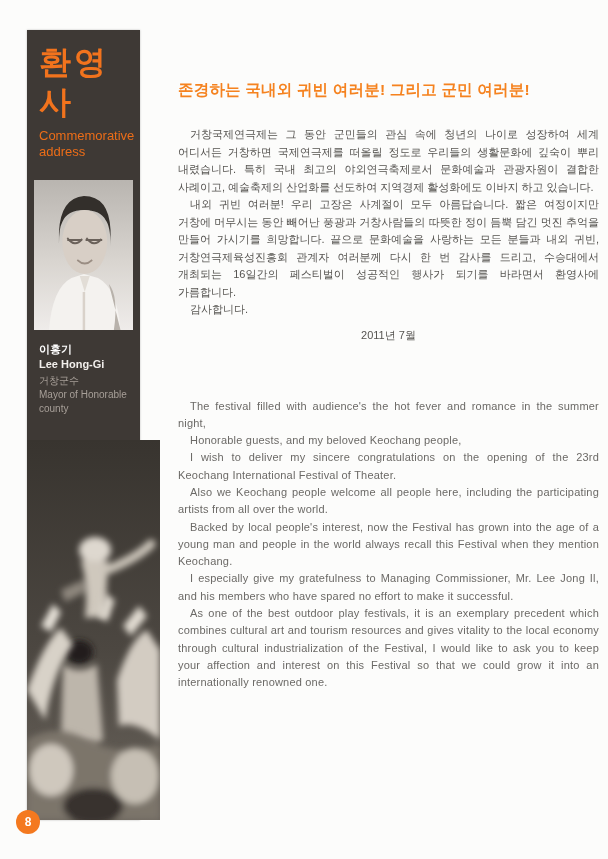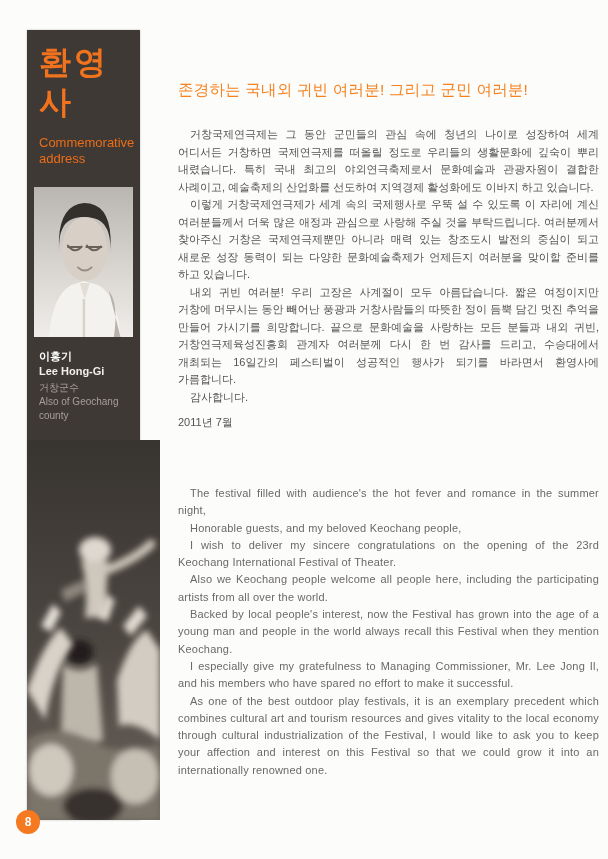--- a/index.html
+++ b/index.html
@@ -16,21 +16,21 @@
   .sidebar{
     position:absolute;left:27px;top:30px;width:113px;height:790px;
     background:#3e3935;
     box-shadow:0 0 2px rgba(0,0,0,.25);
   }
   .sidebar-header{padding:12px 10px 6px 12px;}
   .sidebar-title-ko{
     color:#f2731d;font-size:32px;font-weight:bold;letter-spacing:3px;line-height:40px;
   }
   .sidebar-title-en{
-    color:#ec6d18;font-size:13px;line-height:16px;margin-top:13px;width:100px;
+    color:#ec6d18;font-size:13px;line-height:16px;margin-top:6px;width:100px;
   }
   .portrait{
     margin:14px 7px 0 7px;height:150px;overflow:hidden;background:#cfcac4;
   }
   .portrait svg{display:block;width:100%;height:100%;}
   .caption{padding:12px 0 0 12px;}
   .caption-name-ko{color:#ffffff;font-weight:bold;font-size:11px;line-height:15px;}
   .caption-name-en{color:#f2efec;font-weight:bold;font-size:11px;line-height:15px;}
   .caption-role-ko{color:#a79f98;font-size:10px;line-height:14px;margin-top:2px;}
   .caption-role-en{color:#a79f98;font-size:10px;line-height:14px;}
@@ -41,29 +41,29 @@
 
   .page-num{
     position:absolute;left:16px;top:810px;width:24px;height:24px;border-radius:50%;
     background:#f4791f;color:#ffffff;text-align:center;line-height:24px;
     font-size:12px;font-weight:bold;z-index:6;
   }
 
   
   .main{position:absolute;left:178px;top:80px;width:421px;}
   .heading{
-    color:#f5821f;font-size:15.5px;font-weight:normal;letter-spacing:.2px;
+    color:#f5821f;font-size:15.5px;font-weight:bold;letter-spacing:.2px;
     margin:0 0 26px 0;line-height:20px;
   }
   .ko-body p{
     margin:0;font-size:11px;line-height:17.5px;color:#555350;
     text-align:justify;text-indent:12px;word-break:keep-all;
   }
   .date-ko{
-    text-align:left;font-size:11px;color:#555350;margin-top:8px;line-height:17px;
+    text-align:center;font-size:11px;color:#555350;margin-top:8px;line-height:17px;
   }
   .en-body{margin-top:54px;}
   .en-body p{
     margin:0;font-size:11px;line-height:17.3px;color:#6b6966;
     text-align:justify;text-indent:12px;letter-spacing:.2px;
   }
 </style>
 </head>
 <body>
 
@@ -99,21 +99,21 @@
         <path d="M60 112 L60 150" stroke="#d9d2ca" stroke-width="3"></path>
 
         <path d="M96 150 Q102 116 90 104 L104 150 Z" fill="#b8b2ab"></path>
       </svg>
     </div>
 
     <div class="caption">
       <div class="caption-name-ko">이홍기</div>
       <div class="caption-name-en">Lee Hong-Gi</div>
       <div class="caption-role-ko">거창군수</div>
-      <div class="caption-role-en">Also of Geochang county</div>
+      <div class="caption-role-en">Mayor of Honorable county</div>
     </div>
 
     <div class="performance">
       <svg viewBox="0 0 133 380" preserveAspectRatio="none">
         <defs>
           <linearGradient id="stg" x1="0" y1="0" x2="0" y2="1">
             <stop offset="0" stop-color="#38342f"></stop>
             <stop offset="0.55" stop-color="#4c4741"></stop>
             <stop offset="1" stop-color="#6a645c"></stop>
           </linearGradient>
@@ -151,21 +151,20 @@
     </div>
   </div>
 
   <div class="page-num">8</div>
 
   <div class="main">
     <h1 class="heading">존경하는 국내외 귀빈 여러분! 그리고 군민 여러분!</h1>
 
     <div class="ko-body">
       <p>거창국제연극제는 그 동안 군민들의 관심 속에 청년의 나이로 성장하여 세계 어디서든 거창하면 국제연극제를 떠올릴 정도로 우리들의 생활문화에 깊숙이 뿌리 내렸습니다. 특히 국내 최고의 야외연극축제로서 문화예술과 관광자원이 결합한 사례이고, 예술축제의 산업화를 선도하여 지역경제 활성화에도 이바지 하고 있습니다.</p>
-      <p>이렇게 거창국제연극제가 세계 속의 국제행사로 우뚝 설 수 있도록 이 자리에 계신 여러분들께서 더욱 많은 애정과 관심으로 사랑해 주실 것을 부탁드립니다. 여러분께서 찾아주신 거창은 국제연극제뿐만 아니라 매력 있는 창조도시 발전의 중심이 되고 새로운 성장 동력이 되는 다양한 문화예술축제가 언제든지 여러분을 맞이할 준비를 하고 있습니다.</p>
       <p>내외 귀빈 여러분! 우리 고장은 사계절이 모두 아름답습니다. 짧은 여정이지만 거창에 머무시는 동안 빼어난 풍광과 거창사람들의 따뜻한 정이 듬뿍 담긴 멋진 추억을 만들어 가시기를 희망합니다. 끝으로 문화예술을 사랑하는 모든 분들과 내외 귀빈, 거창연극제육성진흥회 관계자 여러분께 다시 한 번 감사를 드리고, 수승대에서 개최되는 16일간의 페스티벌이 성공적인 행사가 되기를 바라면서 환영사에 가름합니다.</p>
       <p>감사합니다.</p>
     </div>
 
     <div class="date-ko">2011년 7월</div>
 
     <div class="en-body">
       <p>The festival filled with audience's the hot fever and romance in the summer night,</p>
       <p>Honorable guests, and my beloved Keochang people,</p>
       <p>I wish to deliver my sincere congratulations on the opening of the 23rd Keochang International Festival of Theater.</p>

